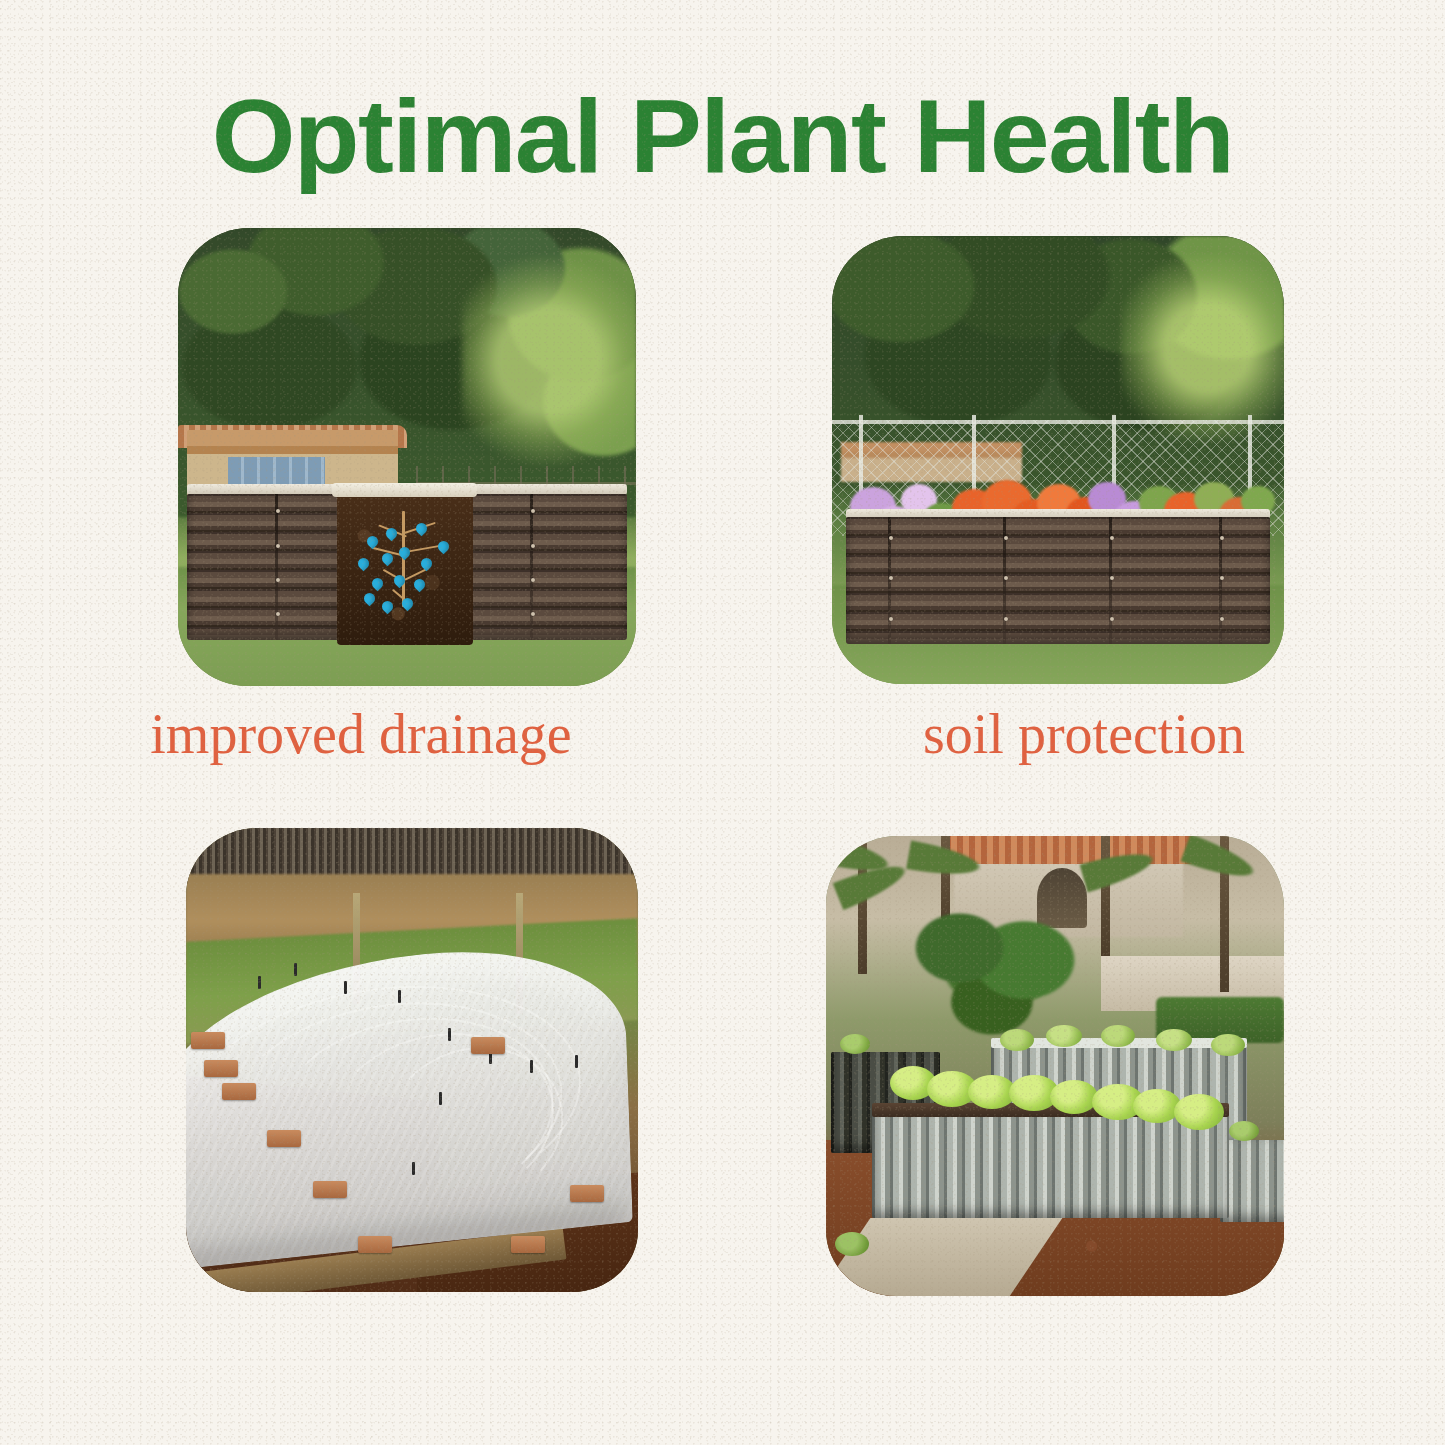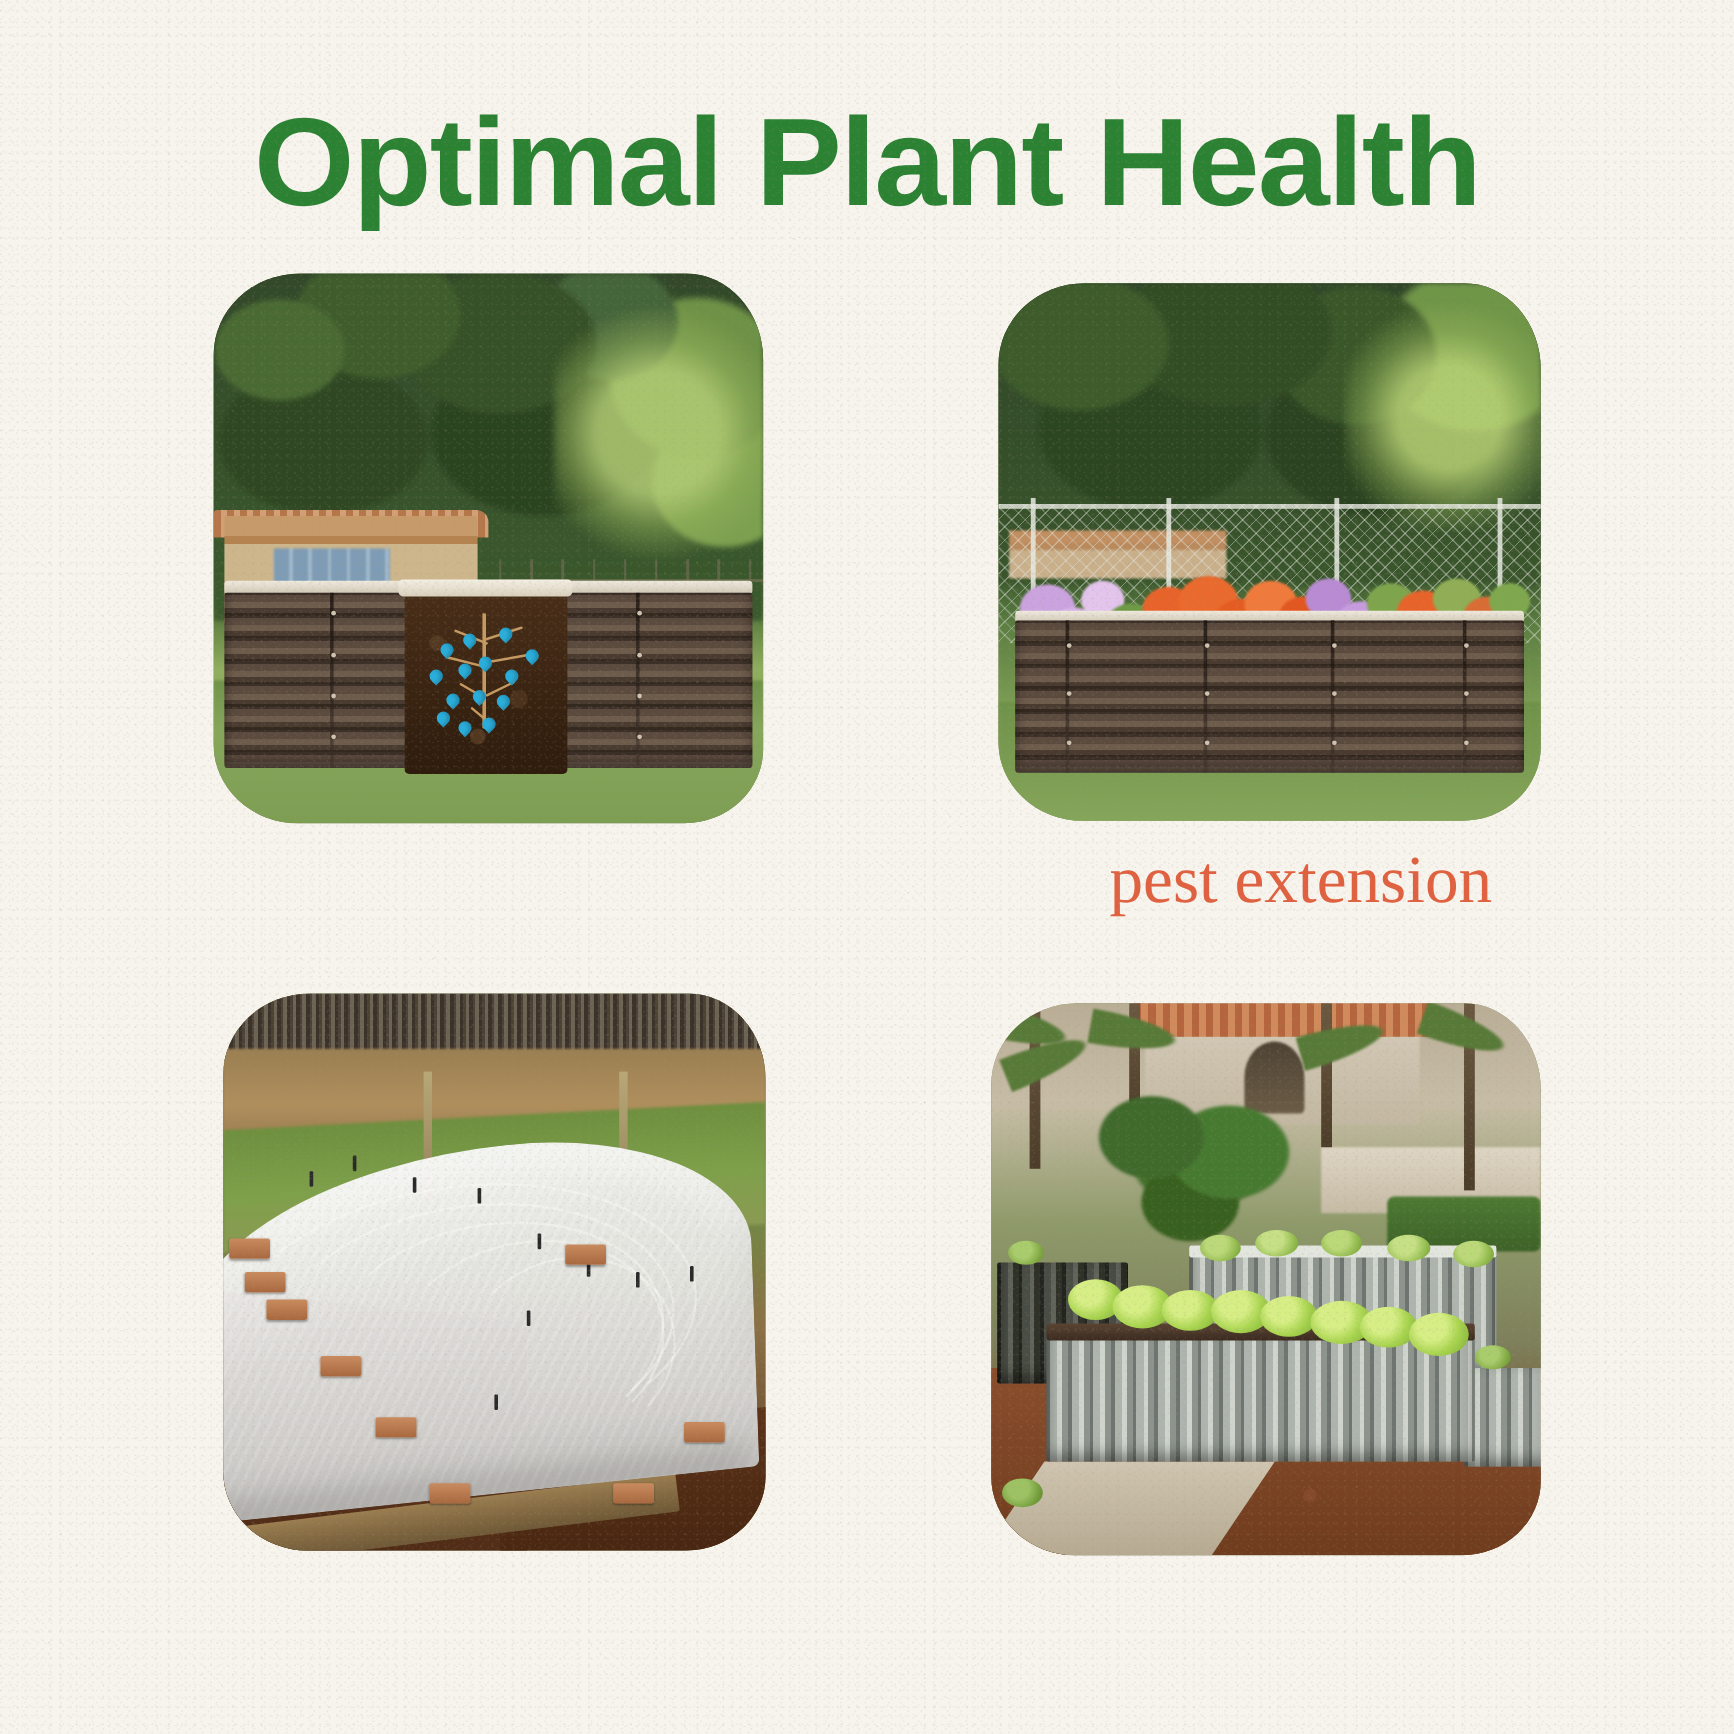--- a/index.html
+++ b/index.html
@@ -399,20 +399,21 @@
           <div class="layer drop" style="left:42%; top:55%"></div>
           <div class="layer drop" style="left:57%; top:58%"></div>
           <div class="layer drop" style="left:33%; top:72%"></div>
           <div class="layer drop" style="left:48%; top:70%"></div>
           <div class="layer drop" style="left:20%; top:67%"></div>
         </div>
         <div class="layer cut-lip"></div>
       </div>
     </div>
   </div>
+  <div class="caption" id="cap-tl">improved drainage</div>
 
   <div class="cell" id="cell-tr">
     <div class="photo">
       <div class="layer p2-sky"></div>
       <div class="layer p2-trees"></div>
       <div class="layer p2-hilite"></div>
       <div class="layer p2-grass"></div>
       <div class="layer p2-bldg"></div>
       <div class="layer p2-chain"></div>
       <div class="layer p2-rail"></div>
@@ -455,21 +456,21 @@
         <div class="layer rivet" style="left:37.2%; top:80%"></div>
         <div class="layer rivet" style="left:62.2%; top:20%"></div>
         <div class="layer rivet" style="left:62.2%; top:50%"></div>
         <div class="layer rivet" style="left:62.2%; top:80%"></div>
         <div class="layer rivet" style="left:88.2%; top:20%"></div>
         <div class="layer rivet" style="left:88.2%; top:50%"></div>
         <div class="layer rivet" style="left:88.2%; top:80%"></div>
       </div>
     </div>
   </div>
-  <div class="caption" id="cap-tr">pest extension</div>
+  <div class="caption" id="cap-tr">soil protection</div>
 
   <div class="cell" id="cell-bl">
     <div class="photo">
       <div class="layer p3-base"></div>
       <div class="layer p3-wood"></div>
       <div class="layer p3-bank"></div>
       <div class="layer p3-lawn"></div>
       <div class="layer p3-mulch"></div>
       <div class="layer p3-mulch2"></div>
       <div class="layer p3-post" style="left:37%; top:14%; height:24%;"></div>

